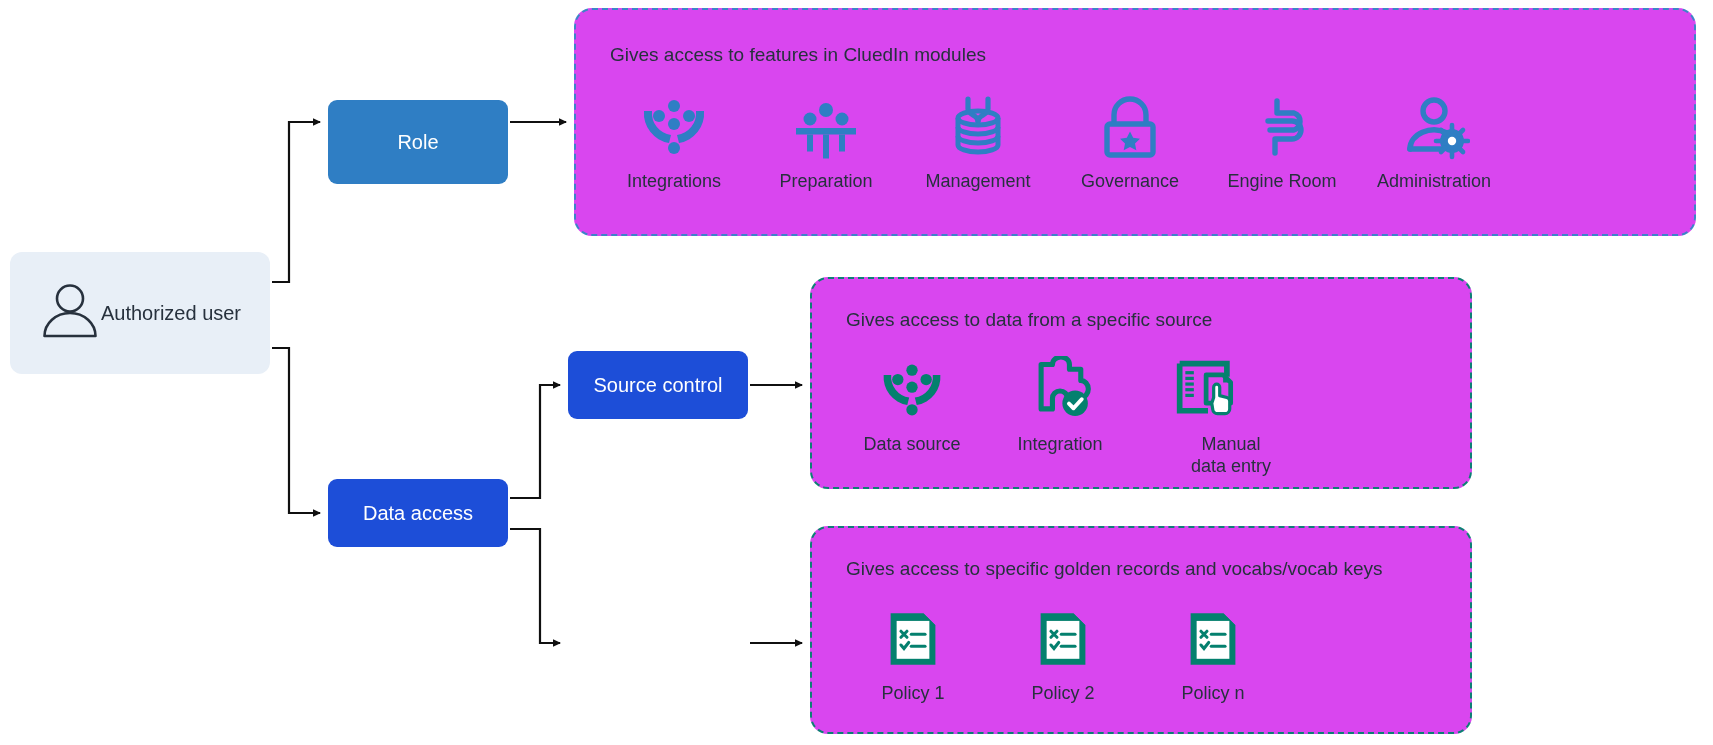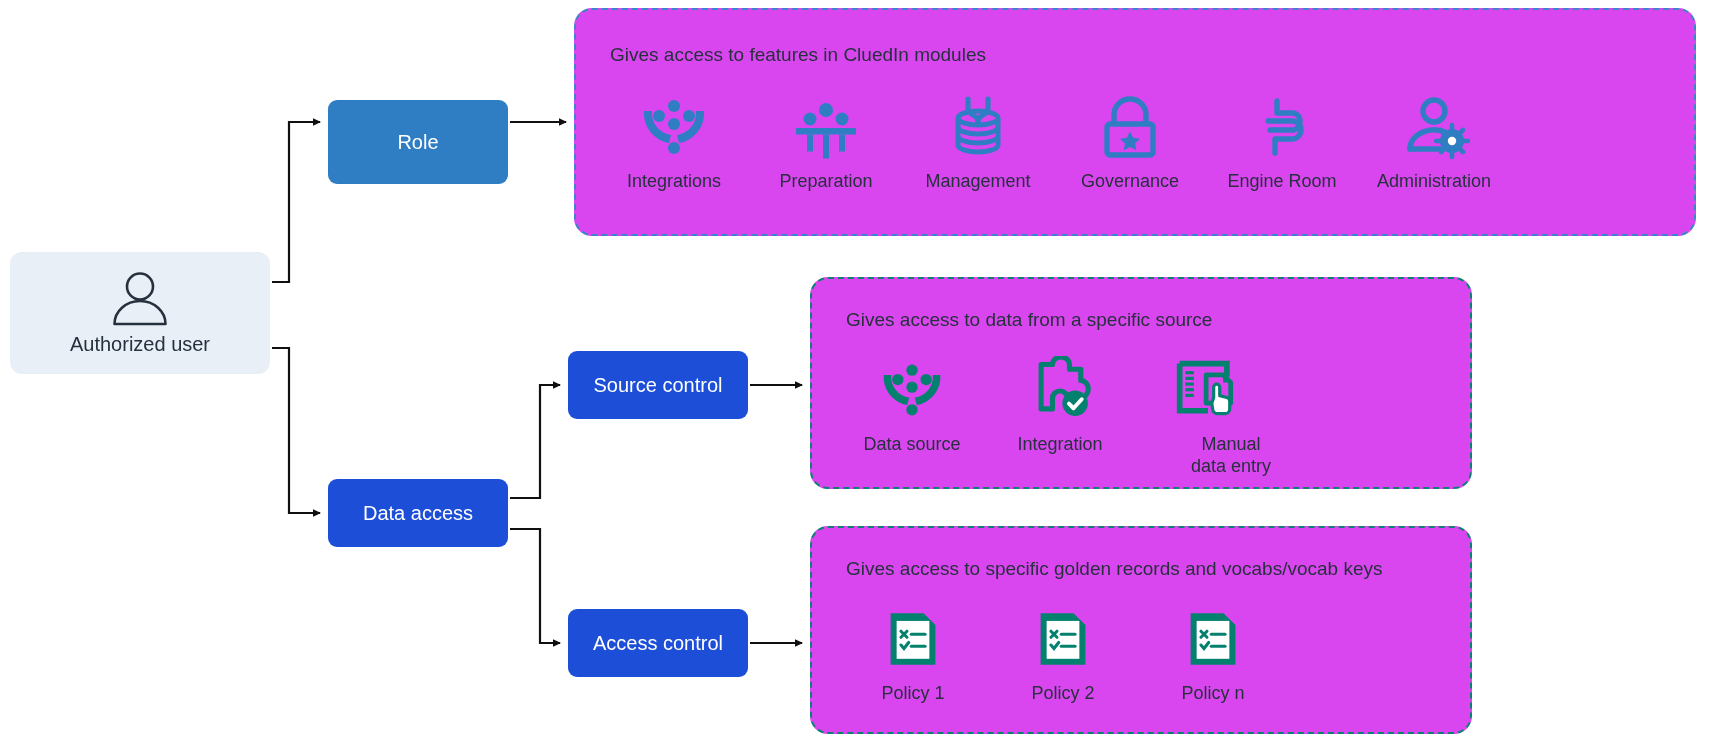--- a/index.html
+++ b/index.html
@@ -30,21 +30,21 @@
   
   .user-box {
     position: absolute;
     left: 10px;
     top: 252px;
     width: 260px;
     height: 122px;
     background: #e8eff7;
     border-radius: 12px;
     display: flex;
-    flex-direction: column;
+    flex-direction: row;
     align-items: center;
     justify-content: center;
     box-sizing: border-box;
   }
   .user-box .user-glyph {
     width: 62px;
     height: 60px;
     display: block;
     margin-bottom: 2px;
   }
@@ -179,23 +179,20 @@
   </div>
 
   <div id="box-dataaccess" class="pbox green">
     <span>Data access</span>
   </div>
 
   <div id="box-source" class="pbox green">
     <span>Source control</span>
   </div>
 
-  <div id="box-access" class="pbox green">
-    <span>Access control</span>
-  </div>
 
   <div id="panel-role" class="panel blue">
     <div class="panel-caption">Gives access to features in CluedIn modules</div>
 
     <div class="icon-row">
 
       <div class="icon-item">
         <span class="icon-art">
           <svg viewBox="0 0 72 72" width="72" height="72">
             <g fill="#2f7ec4">

